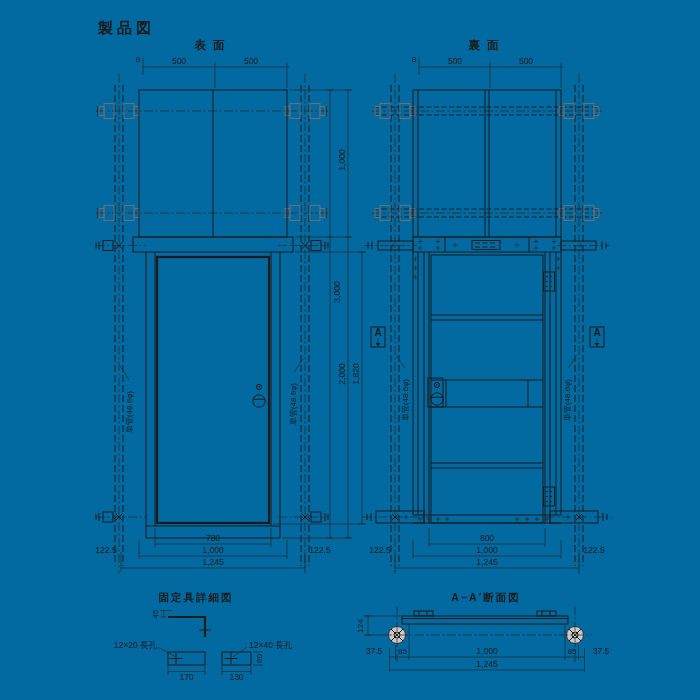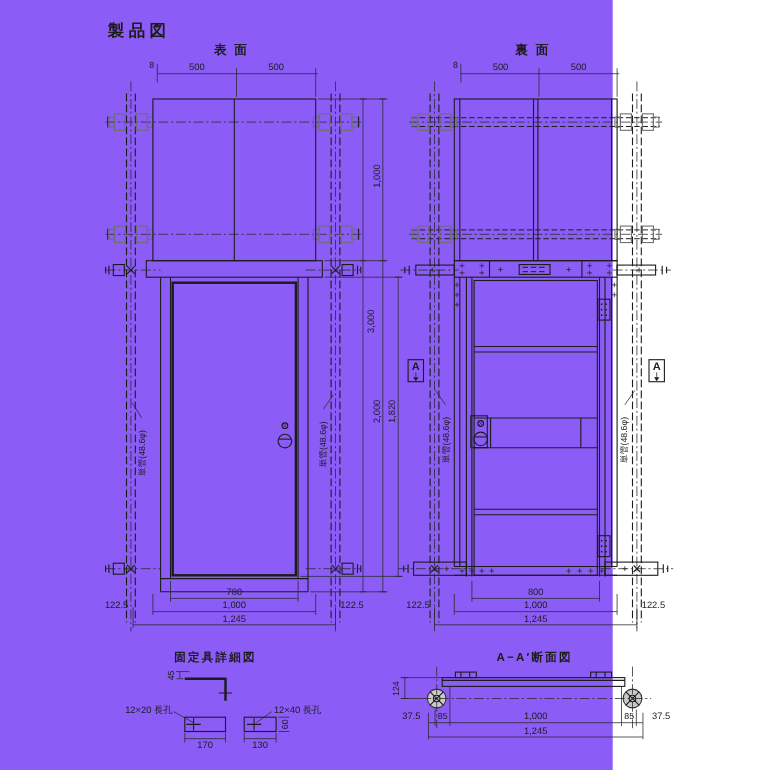--- a/index.html
+++ b/index.html
@@ -1,16 +1,16 @@
 <!DOCTYPE html>
 <html><head>
 <meta charset="utf-8">
 <style>
   html,body{margin:0;padding:0;background:#ffffff;}
-  #stage{width:557px;height:700px;position:relative;background:#8b5cf6;
+  #stage{width:700px;height:700px;position:relative;background:#0369a1;
          font-family:"Liberation Sans","DejaVu Sans",sans-serif;}
   svg{display:block;}
   
   .o  {stroke:#1c1c1c;stroke-width:1;fill:none;}
   .th {stroke:#1c1c1c;stroke-width:2.2;fill:none;}
   .d  {stroke:#2a2a2a;stroke-width:.7;fill:none;}
   .cl {stroke:#2a2a2a;stroke-width:.7;fill:none;stroke-dasharray:9 2.5 2 2.5;}
   .hd {stroke:#1c1c1c;stroke-width:1;fill:none;stroke-dasharray:7 3;}
   .hd2{stroke:#1c1c1c;stroke-width:.9;fill:none;stroke-dasharray:5 2.5;}
   .cg {stroke:#6f6f6f;stroke-width:1;fill:none;}

